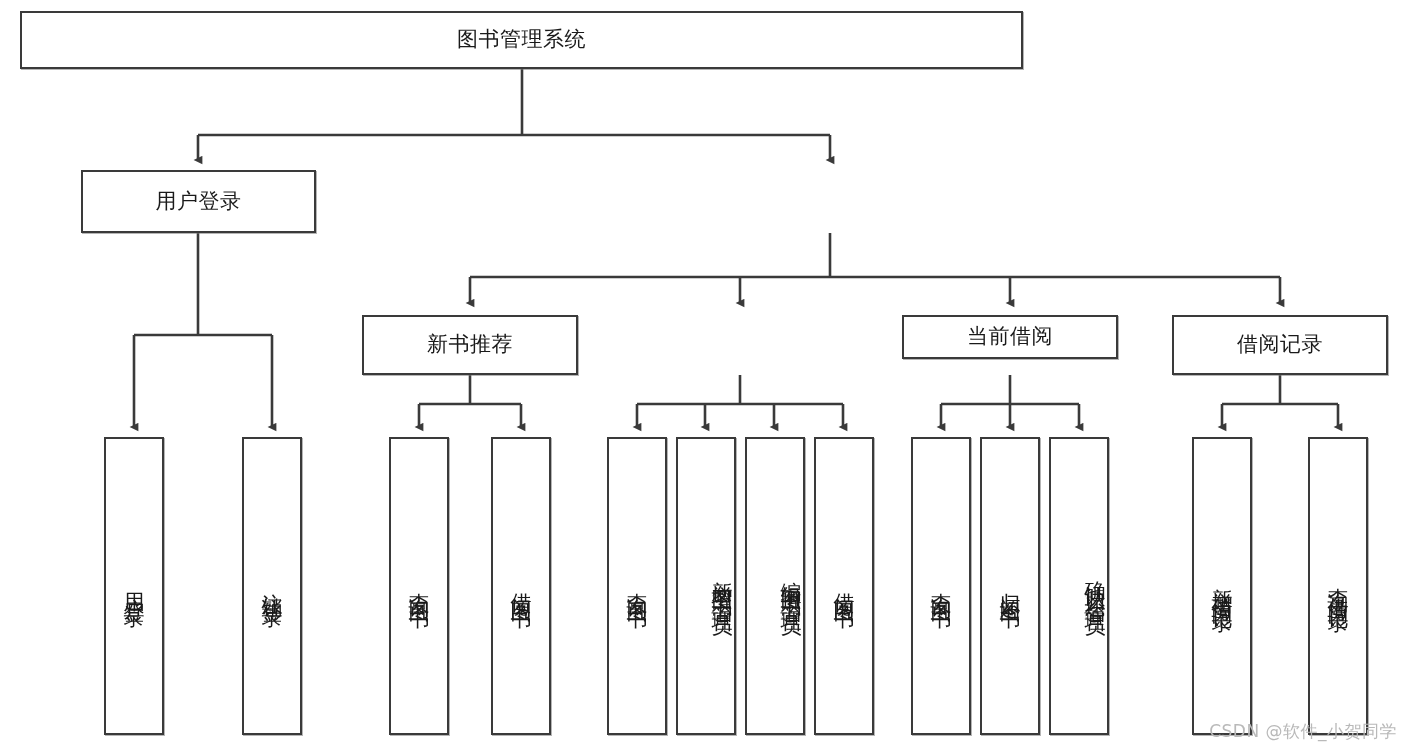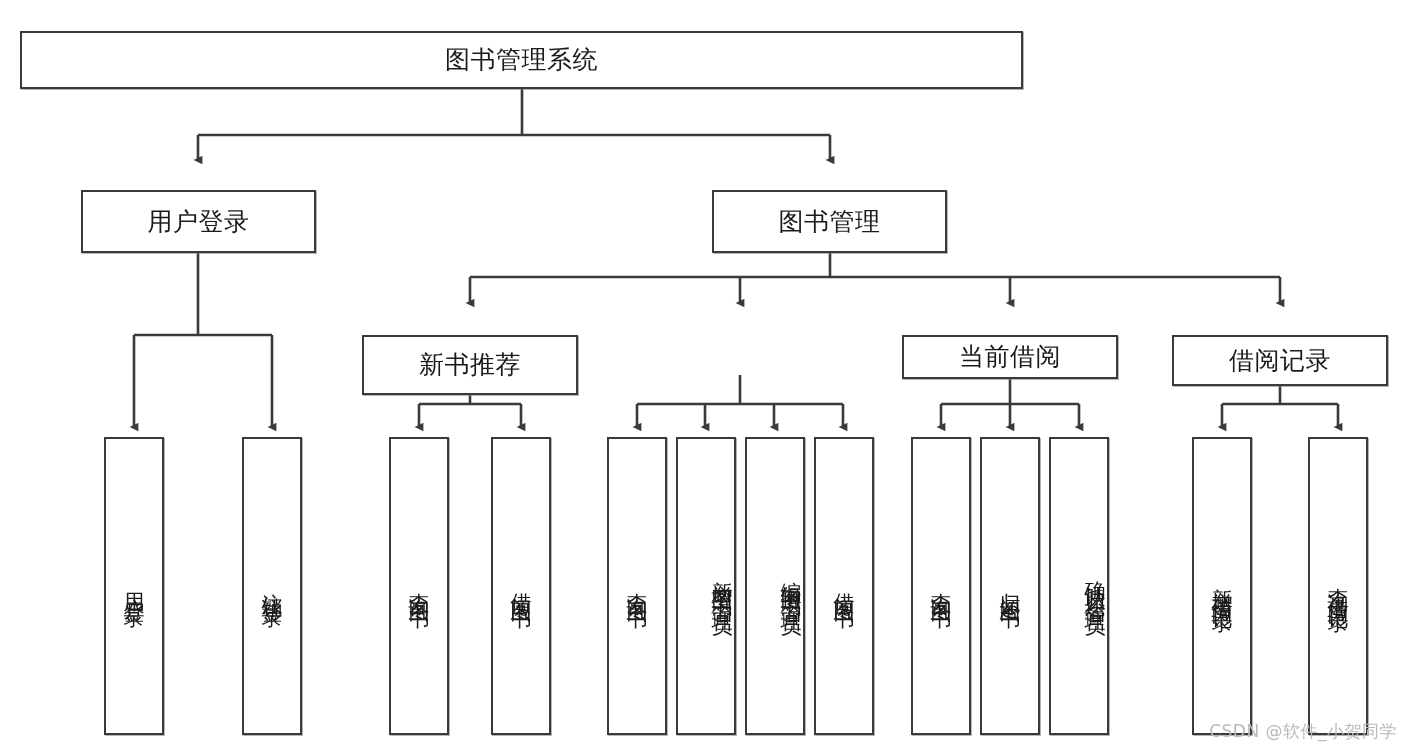--- a/index.html
+++ b/index.html
@@ -22,25 +22,24 @@
     box-sizing: border-box;
     border: 2px solid #3a3a3a;
     background: #ffffff;
     display: flex;
     align-items: center;
     justify-content: center;
     color: #1a1a1a;
     box-shadow: 1px 1px 0 rgba(120,120,120,0.55);
   }
   .node.h {
-    font-size: 25px;
+    font-size: 21px;
     line-height: 1.2;
     letter-spacing: 0.5px;
     white-space: nowrap;
-    margin-top: 20px;
   }
   .node.v {
     writing-mode: vertical-rl;
     text-orientation: upright;
     font-size: 21px;
     letter-spacing: 5px;
     line-height: 1.15;
     padding-top: 4px;
     padding-bottom: 4px;
     align-items: flex-start;
@@ -125,31 +124,28 @@
     </g>
   </svg>
 
   <div class="node h" style="left:20px;top:11px;width:1003px;height:58px;">
     <span>图书管理系统</span>
   </div>
 
   <div class="node h" style="left:81px;top:170px;width:235px;height:63px;">
     <span>用户登录</span>
   </div>
-  <div class="node h" style="left:712px;top:170px;width:235px;height:63px;">
-    <span>图书管理</span>
-  </div>
 
   <div class="node h" style="left:362px;top:315px;width:216px;height:60px;">
     <span>新书推荐</span>
   </div>
   <div class="node h" style="left:902px;top:315px;width:216px;height:44px;">
     <span>当前借阅</span>
   </div>
-  <div class="node h" style="left:1172px;top:315px;width:216px;height:51px;">
+  <div class="node h" style="left:1172px;top:315px;width:216px;height:60px;">
     <span>借阅记录</span>
   </div>
 
   <div class="node v mid" style="left:104px;top:437px;width:60px;height:298px;">
     <span>用户登录</span>
   </div>
   <div class="node v mid" style="left:242px;top:437px;width:60px;height:298px;">
     <span>注销登录</span>
   </div>
 

